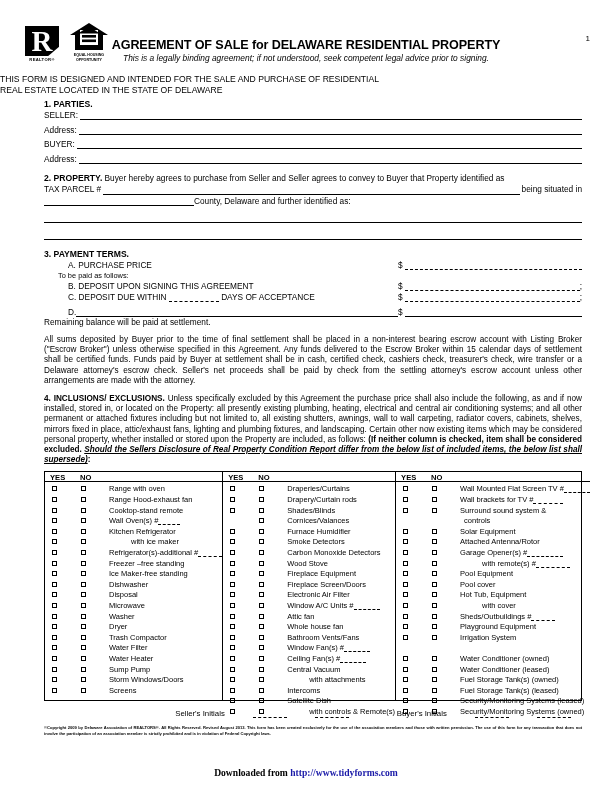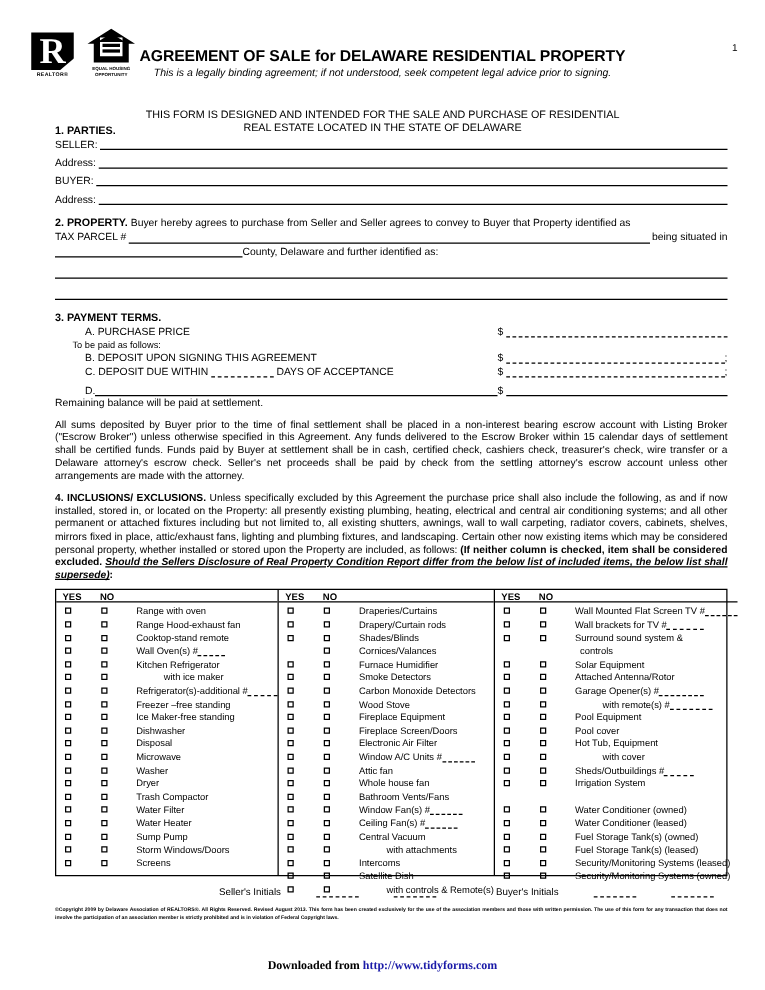--- a/index.html
+++ b/index.html
@@ -87,22 +87,22 @@
     font-weight: bold;
     letter-spacing: -0.1px;
   }
   .doc-subtitle {
     font-size: 8.4px;
     font-style: italic;
     margin-top: 1px;
   }
   .doc-purpose {
     position: absolute;
-    left: 0; right: 0; top: 86px;
-    text-align: center;
+    left: 0; right: 0; top: 74px;
+    text-align: left;
     font-size: 8.6px;
     line-height: 11px;
   }
 
   
   .content {
     position: absolute;
     left: 44px; right: 30px; top: 99px;
     font-size: 8.3px;
   }
@@ -708,20 +708,25 @@
               <span class="txt ind"><span>with cover</span></span>
             </div>
             <div class="inc-item">
               <span class="c1"><span class="box"></span></span>
               <span class="c2"><span class="box"></span></span>
               <span class="txt"><span>Sheds/Outbuildings  #</span><span class="u-dash" style="width: 24px;"></span></span>
             </div>
             <div class="inc-item">
               <span class="c1"><span class="box"></span></span>
               <span class="c2"><span class="box"></span></span>
+              <span class="txt"><span>Playground Equipment</span></span>
+            </div>
+            <div class="inc-item">
+              <span class="c1"><span class="box"></span></span>
+              <span class="c2"><span class="box"></span></span>
               <span class="txt"><span>Irrigation System</span></span>
             </div>
             <div class="spacer-row"></div>
             <div class="inc-item">
               <span class="c1"><span class="box"></span></span>
               <span class="c2"><span class="box"></span></span>
               <span class="txt"><span>Water Conditioner (owned)</span></span>
             </div>
             <div class="inc-item">
               <span class="c1"><span class="box"></span></span>

